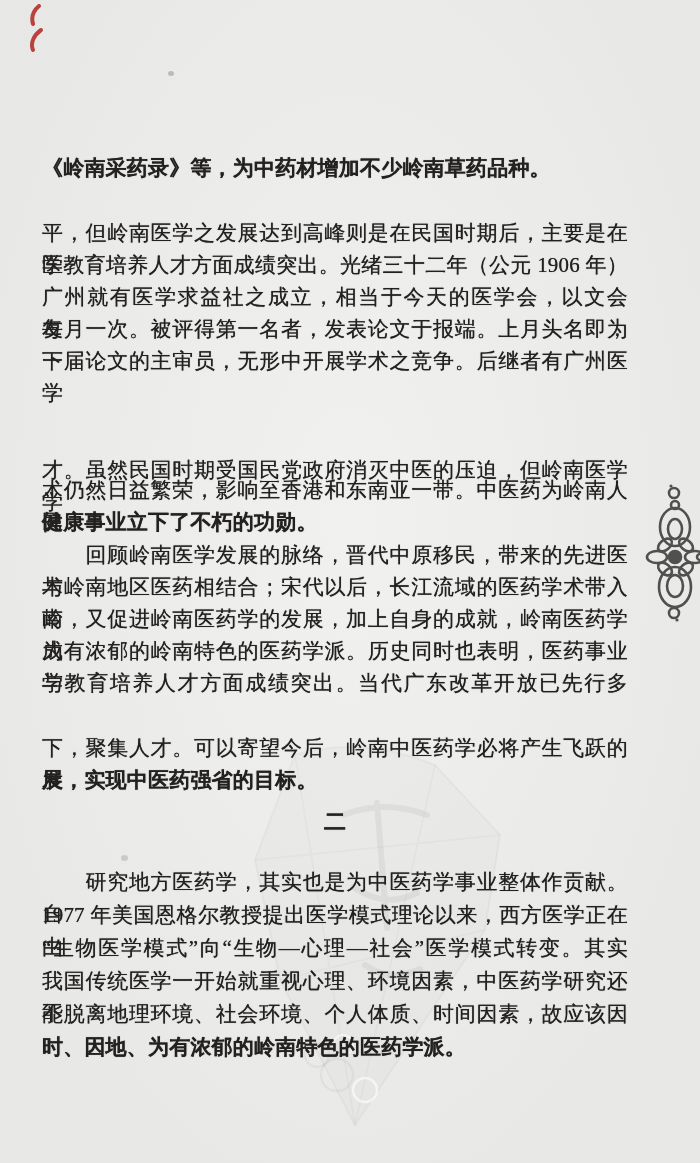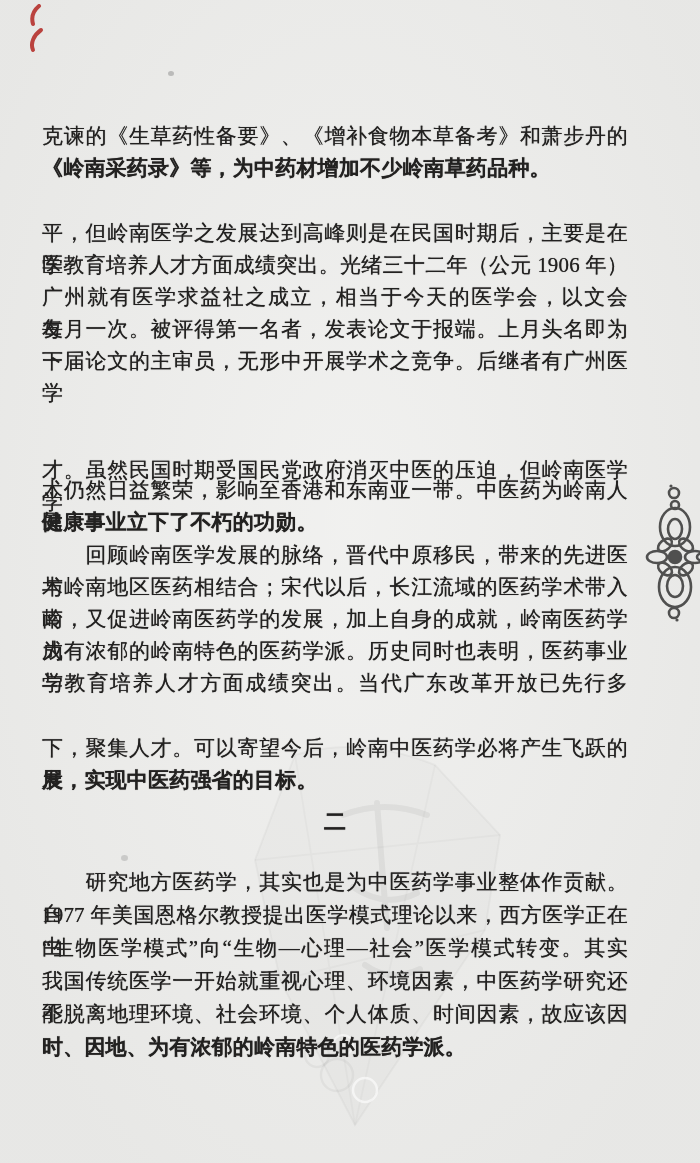--- a/index.html
+++ b/index.html
@@ -94,21 +94,20 @@
       <ellipse cx="30" cy="105" rx="16" ry="20"></ellipse>
       <ellipse cx="30" cy="104" rx="8" ry="11"></ellipse>
       <circle cx="29" cy="131" r="5"></circle>
       <circle cx="32" cy="138" r="1.6" fill="#3b3b3b" stroke="none"></circle>
     </g>
   </svg>
 
   <div class="speck" id="speck-1"></div>
   <div class="speck" id="speck-2"></div>
 
-  <div class="line" style="top:120px">克谏的《生草药性备要》、《增补食物本草备考》和萧步丹的</div>
   <div class="line para-end" style="top:152px">《岭南采药录》等，为中药材增加不少岭南草药品种。</div>
   <div class="line" style="top:217px">平，但岭南医学之发展达到高峰则是在民国时期后，主要是在医</div>
   <div class="line" style="top:249px">学教育培养人才方面成绩突出。光绪三十二年（公元 1906 年）</div>
   <div class="line" style="top:281px">广州就有医学求益社之成立，相当于今天的医学会，以文会友，</div>
   <div class="line" style="top:313px">每月一次。被评得第一名者，发表论文于报端。上月头名即为下</div>
   <div class="line" style="top:345px">一届论文的主审员，无形中开展学术之竞争。后继者有广州医学</div>
   <div class="line" style="top:454px">才。虽然民国时期受国民党政府消灭中医的压迫，但岭南医学学</div>
   <div class="line" style="top:474px">术仍然日益繁荣，影响至香港和东南亚一带。中医药为岭南人民</div>
   <div class="line para-end" style="top:506px">健康事业立下了不朽的功勋。</div>
   <div class="line" style="top:539px">　　回顾岭南医学发展的脉络，晋代中原移民，带来的先进医术</div>

